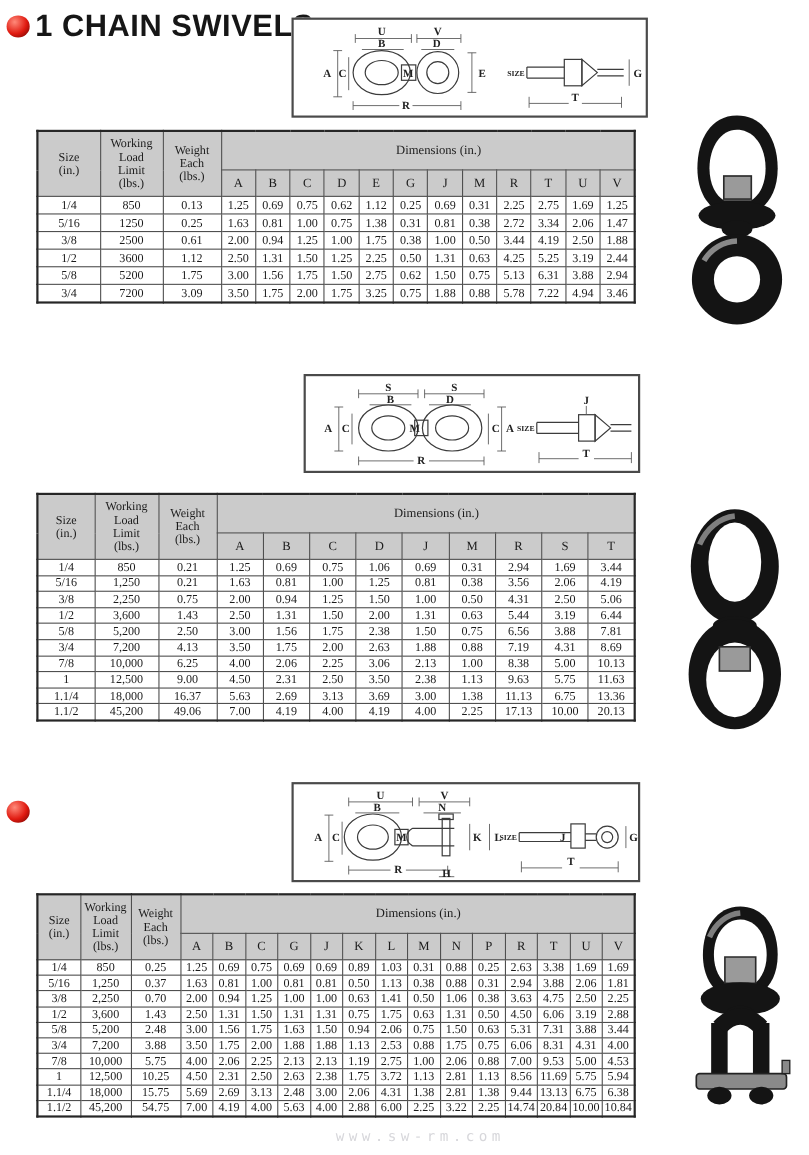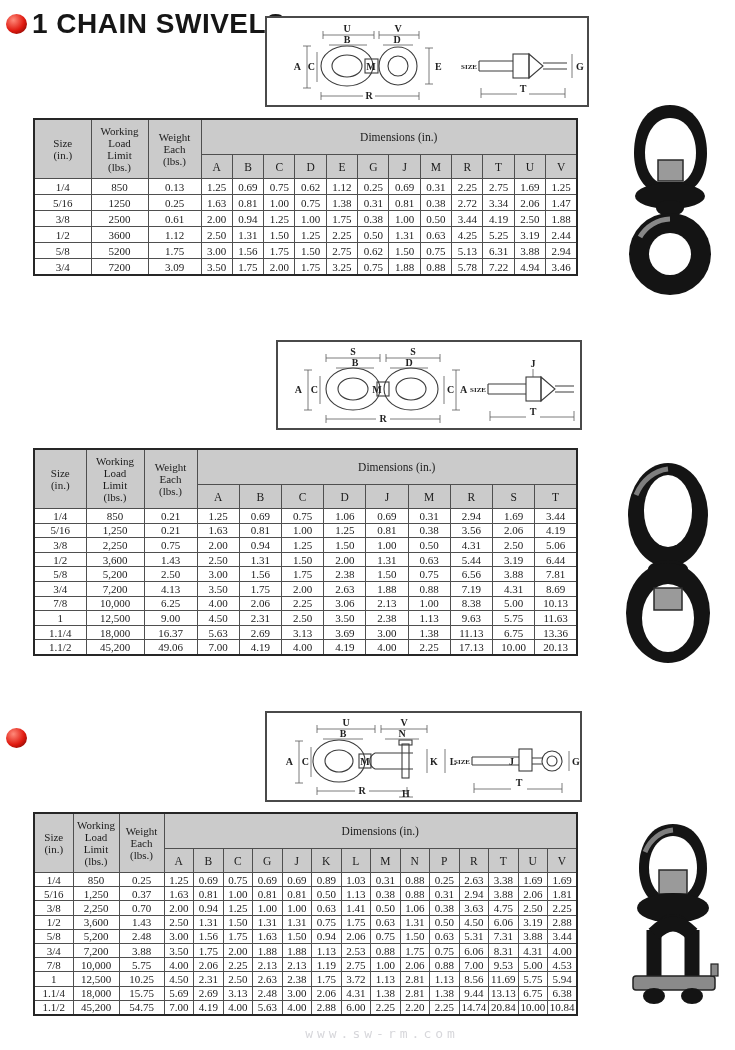--- a/index.html
+++ b/index.html
@@ -762,21 +762,21 @@
           <td>45,200</td>
           <td>54.75</td>
           <td>7.00</td>
           <td>4.19</td>
           <td>4.00</td>
           <td>5.63</td>
           <td>4.00</td>
           <td>2.88</td>
           <td>6.00</td>
           <td>2.25</td>
-          <td>2.20</td>
+          <td>3.22</td>
           <td>2.25</td>
           <td>14.74</td>
           <td>20.84</td>
           <td>10.00</td>
           <td>10.84</td>
         </tr>
       </tbody>
     </table>
 
   <svg class="photo" style="left:615px;top:818px" width="115" height="200" viewBox="0 0 115 200">

